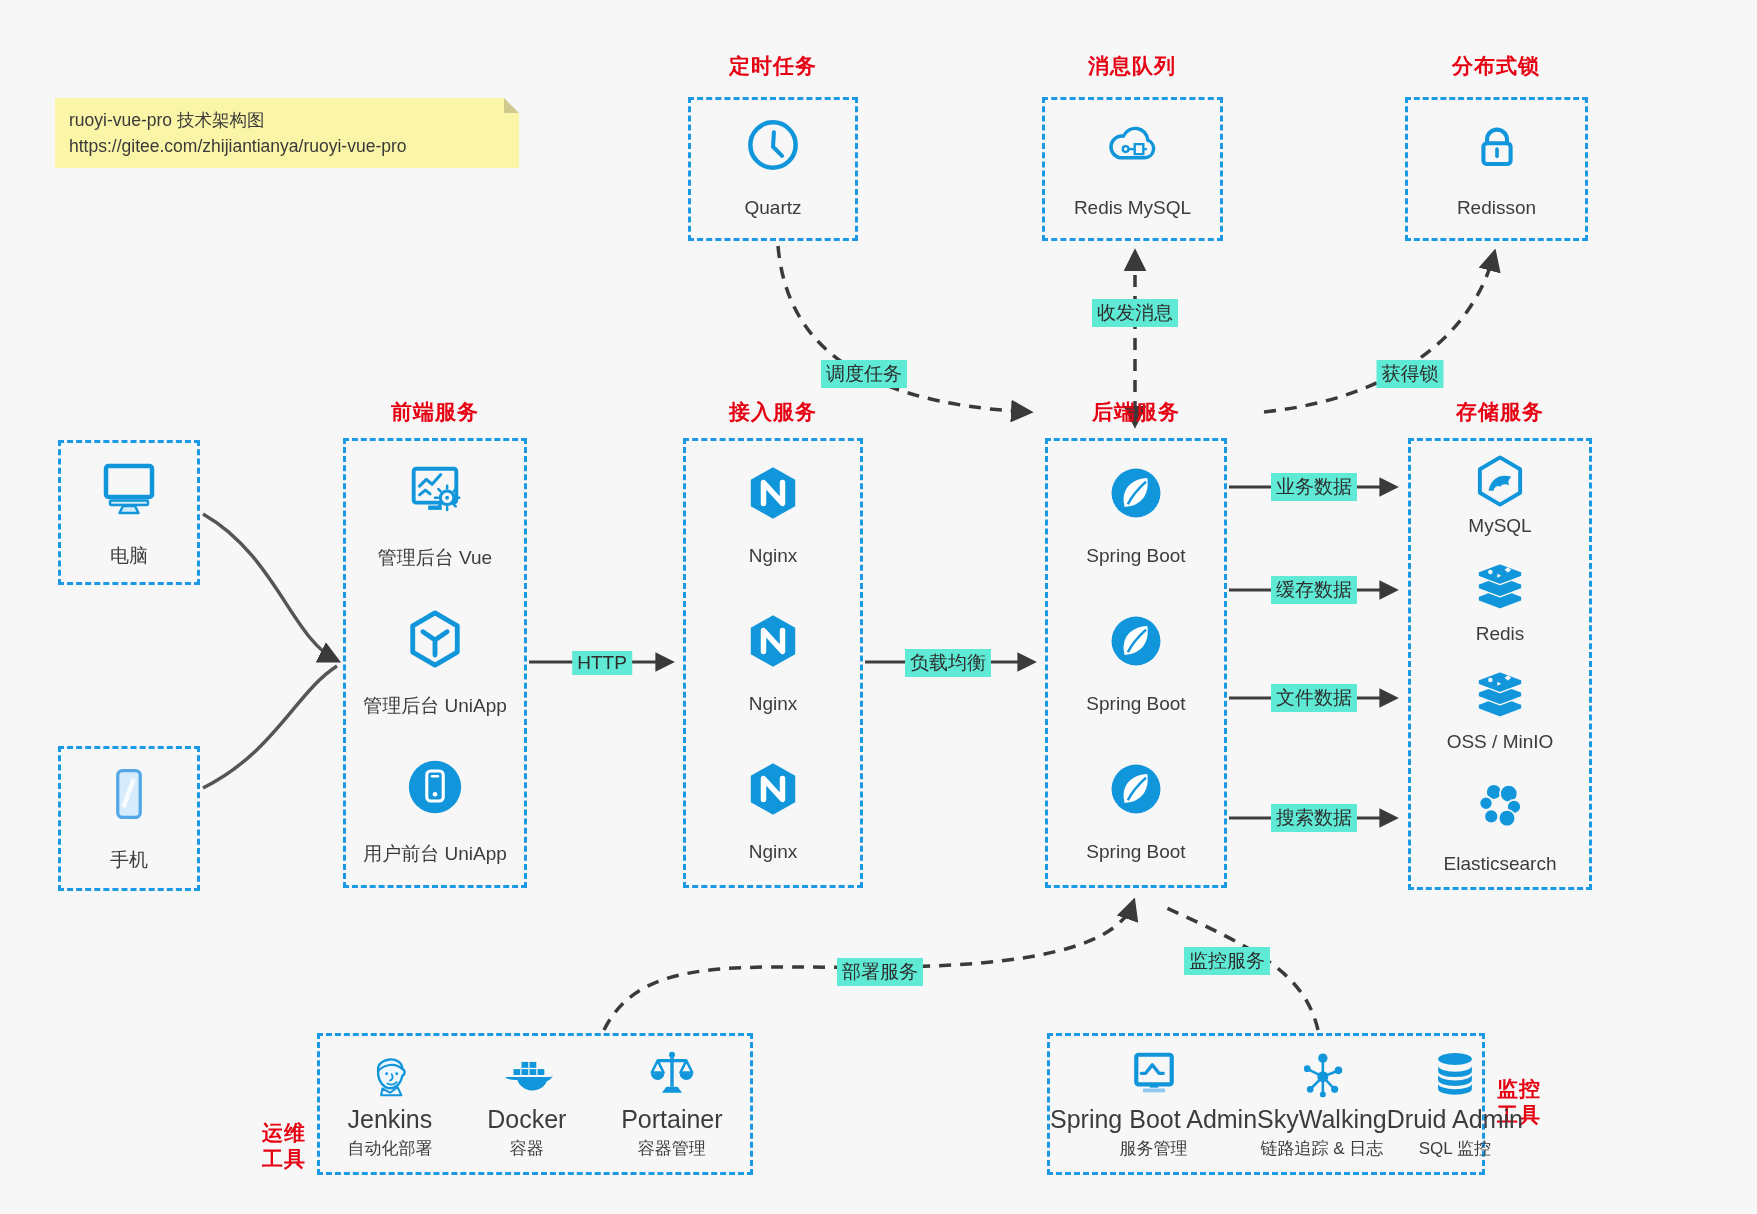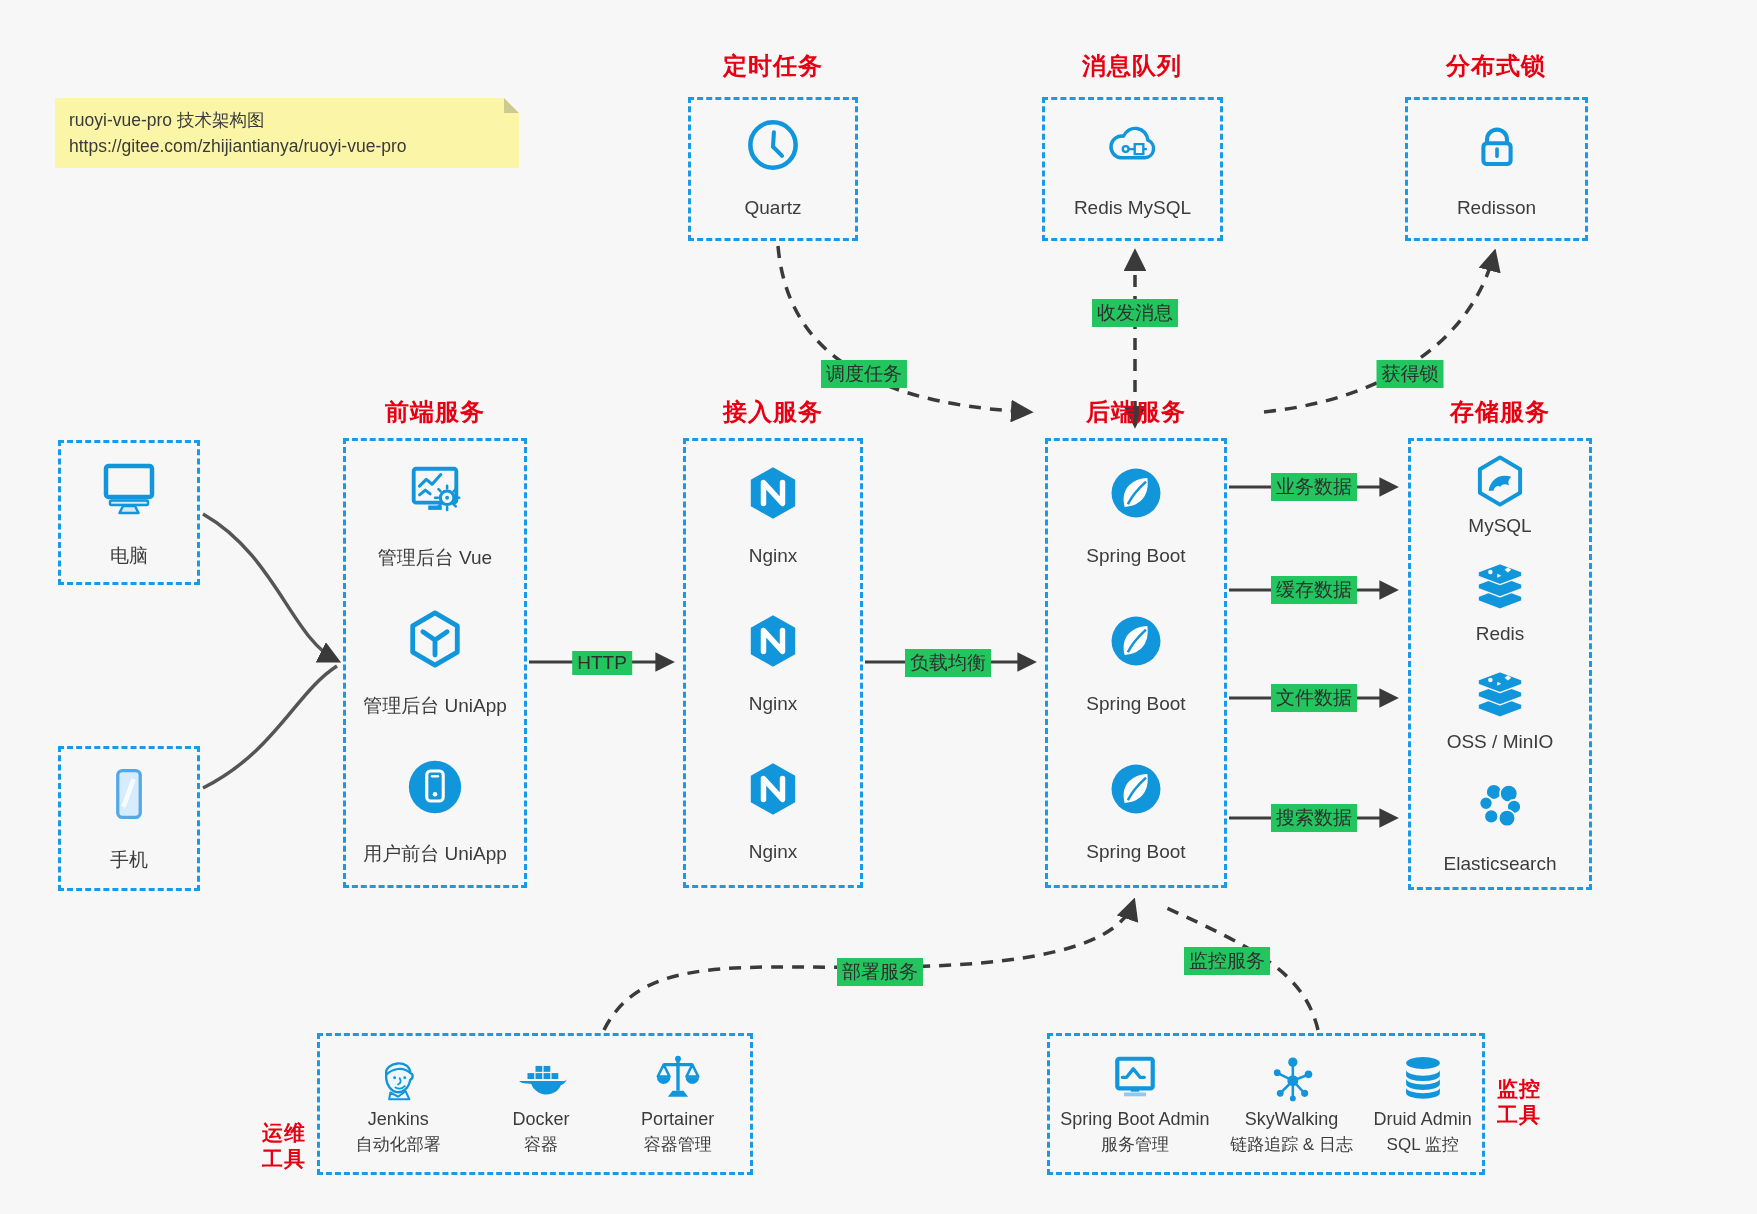--- a/index.html
+++ b/index.html
@@ -4,27 +4,27 @@
 <style>
   html,body{margin:0;padding:0}
   body{width:1757px;height:1214px;position:relative;background:#f7f7f7;
        font-family:"Liberation Sans","DejaVu Sans",sans-serif;overflow:hidden;color:#3c3c3c}
   .overlay{position:absolute;left:0;top:0;width:1757px;height:1214px;pointer-events:none}
   .gbox{position:absolute;border:3px dashed #1a99e6;box-sizing:border-box;
         display:flex;flex-direction:column;justify-content:space-around;align-items:center}
   .gbox.toppad{justify-content:flex-start;padding-top:16px}
   .gbox.row{flex-direction:row;justify-content:space-around;align-items:center}
   .gtitle{position:absolute;transform:translate(-50%,-50%);color:#e60012;font-weight:bold;
-          font-size:24px;white-space:nowrap;letter-spacing:1px}
+          font-size:21px;white-space:nowrap;letter-spacing:1px}
   .item{display:flex;flex-direction:column;align-items:center;gap:23px}
   .ilabel{font-size:19px;color:#3c3c3c;white-space:nowrap}
   .elabel{position:absolute;transform:translate(-50%,-50%);font-size:19px;color:#2e2e2e;
-          background:#22c55e;padding:1px 5px;white-space:nowrap;z-index:5}
+          background:#5eead4;padding:1px 5px;white-space:nowrap;z-index:5}
   .bitem{display:flex;flex-direction:column;align-items:center;gap:3px}
-  .bname{font-size:18px;color:#3c3c3c;white-space:nowrap}
+  .bname{font-size:25px;color:#3c3c3c;white-space:nowrap}
   .bdesc{font-size:17px;color:#3c3c3c;white-space:nowrap}
   .side-label{position:absolute;color:#e60012;font-weight:bold;font-size:21px;line-height:1.25;
               letter-spacing:1px;white-space:nowrap}
   .note{position:absolute;left:55px;top:98px;width:464px;height:70px;background:#faf5a7;
         color:#3a3a3a;font-size:17.5px;line-height:1.5;padding:9px 0 0 14px;box-sizing:border-box;z-index:2}
   .note .fold{position:absolute;right:0;top:0;width:0;height:0;
               border-top:15px solid #f7f7f7;border-left:15px solid #cfc98e}
 </style>
 </head>
 <body>

